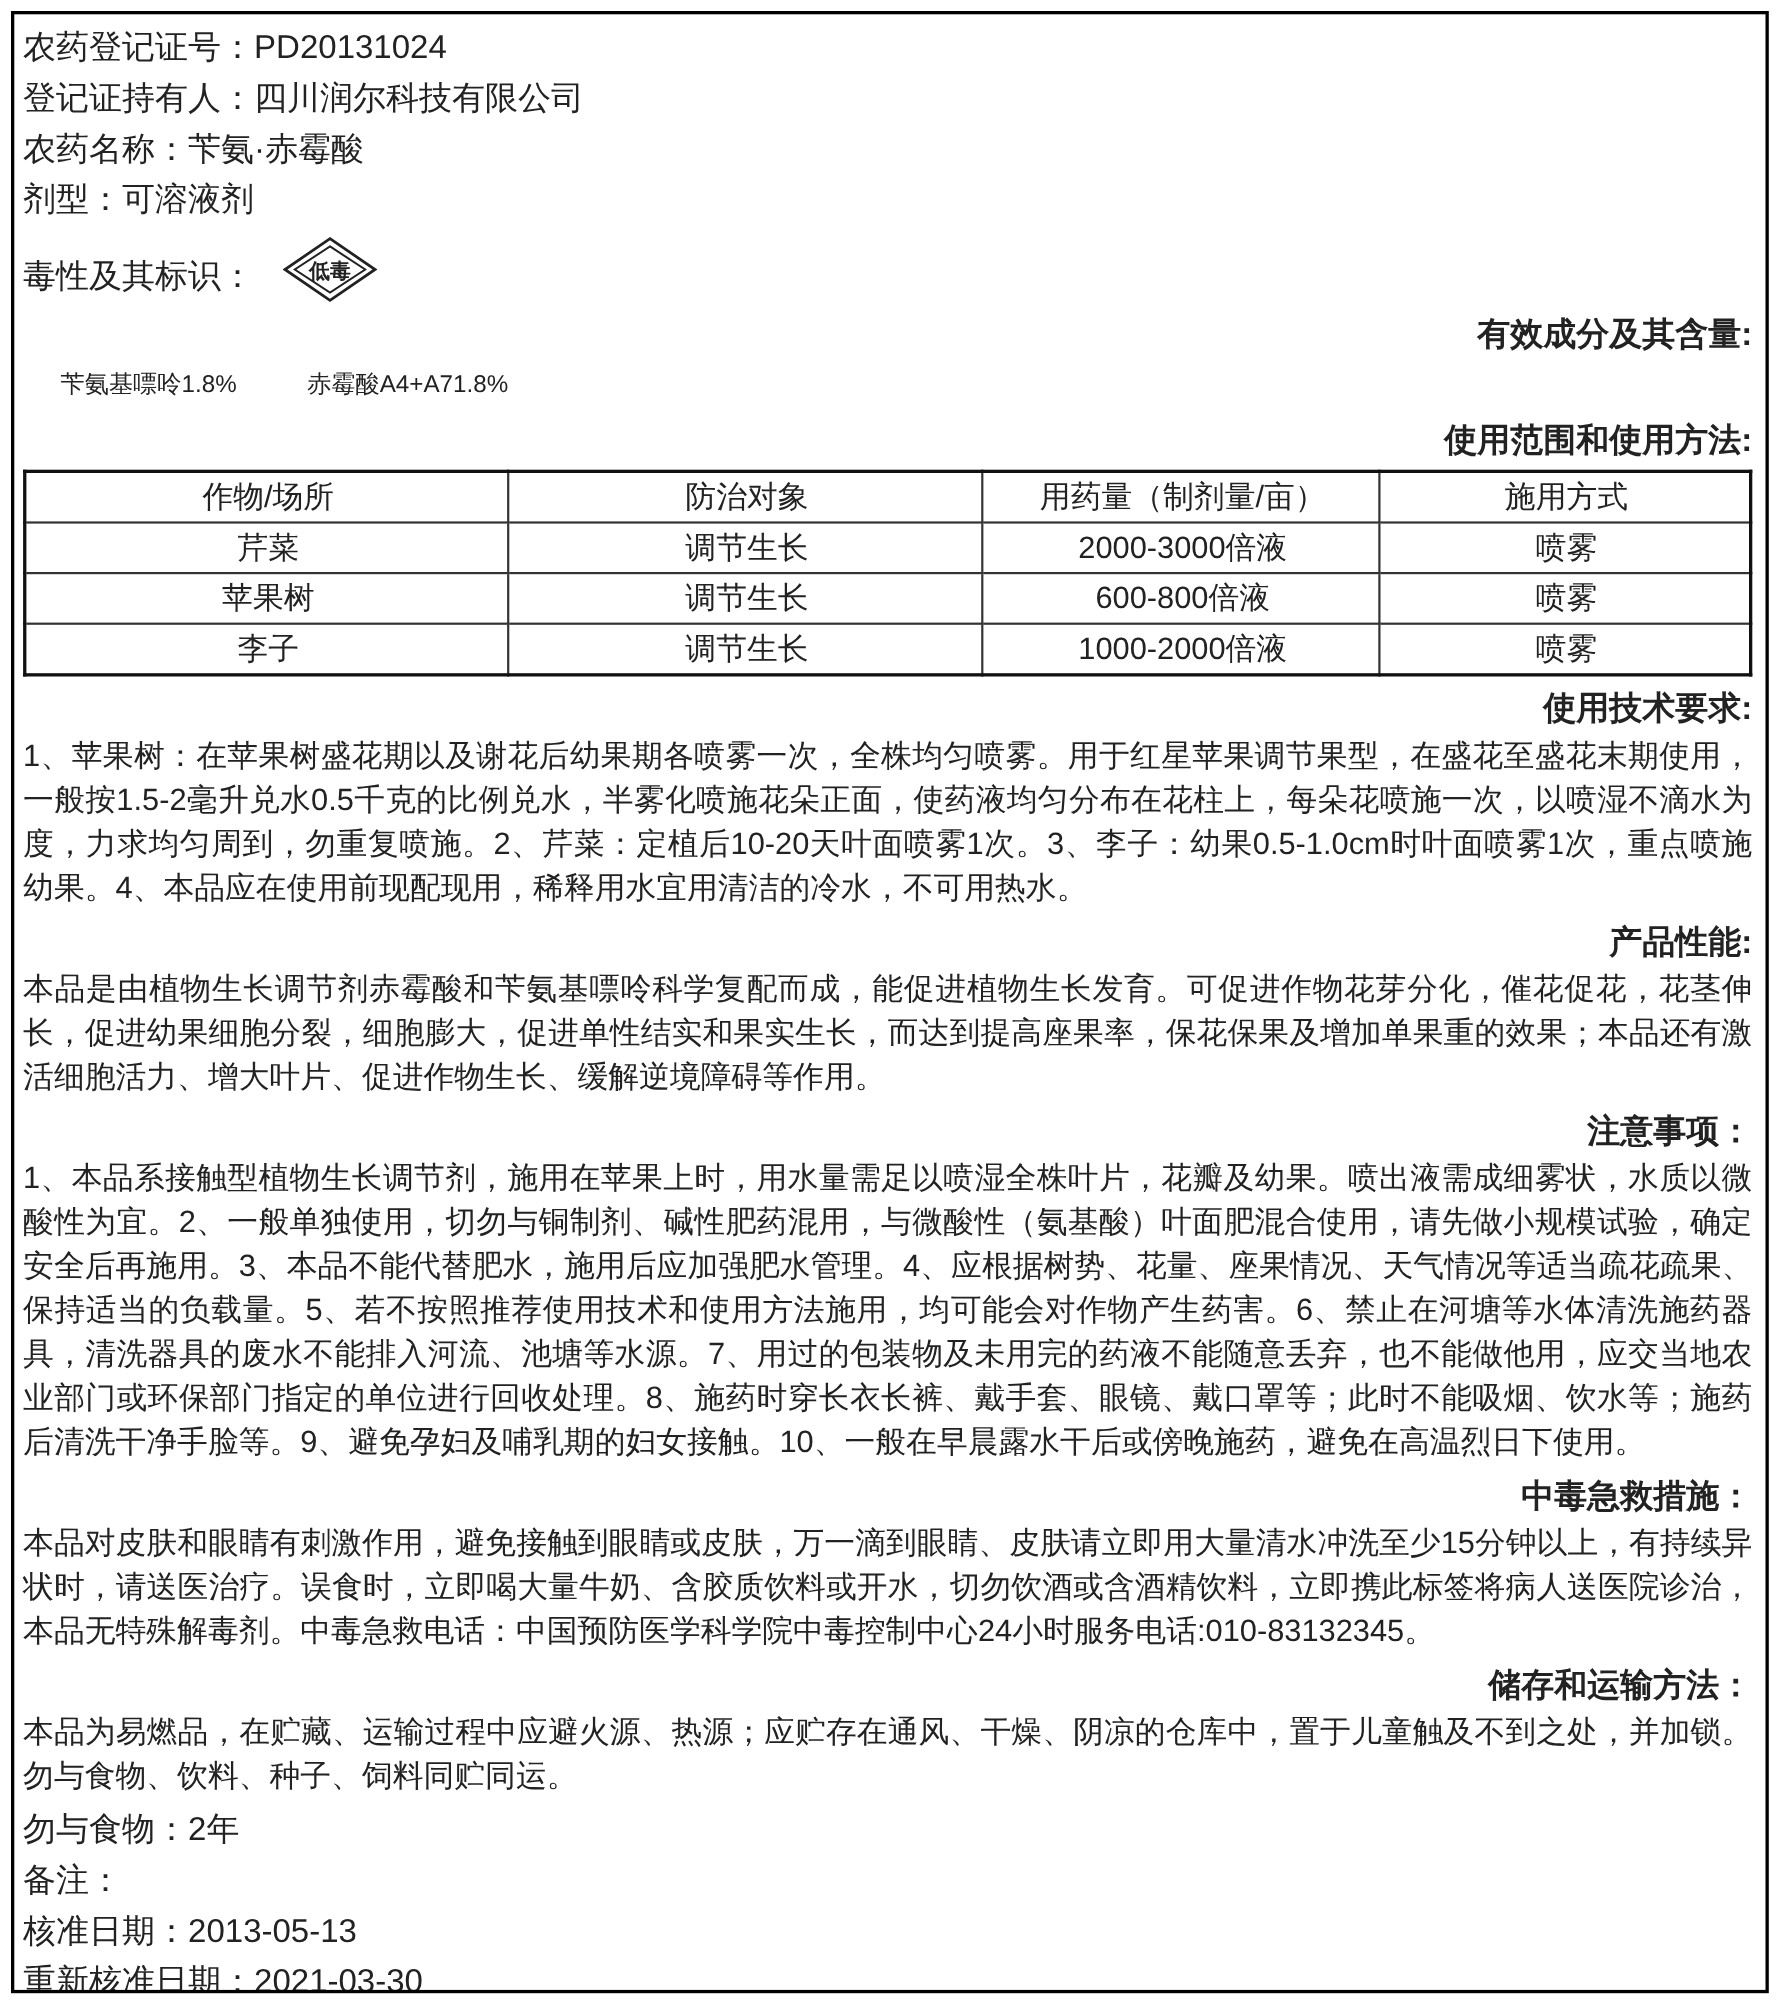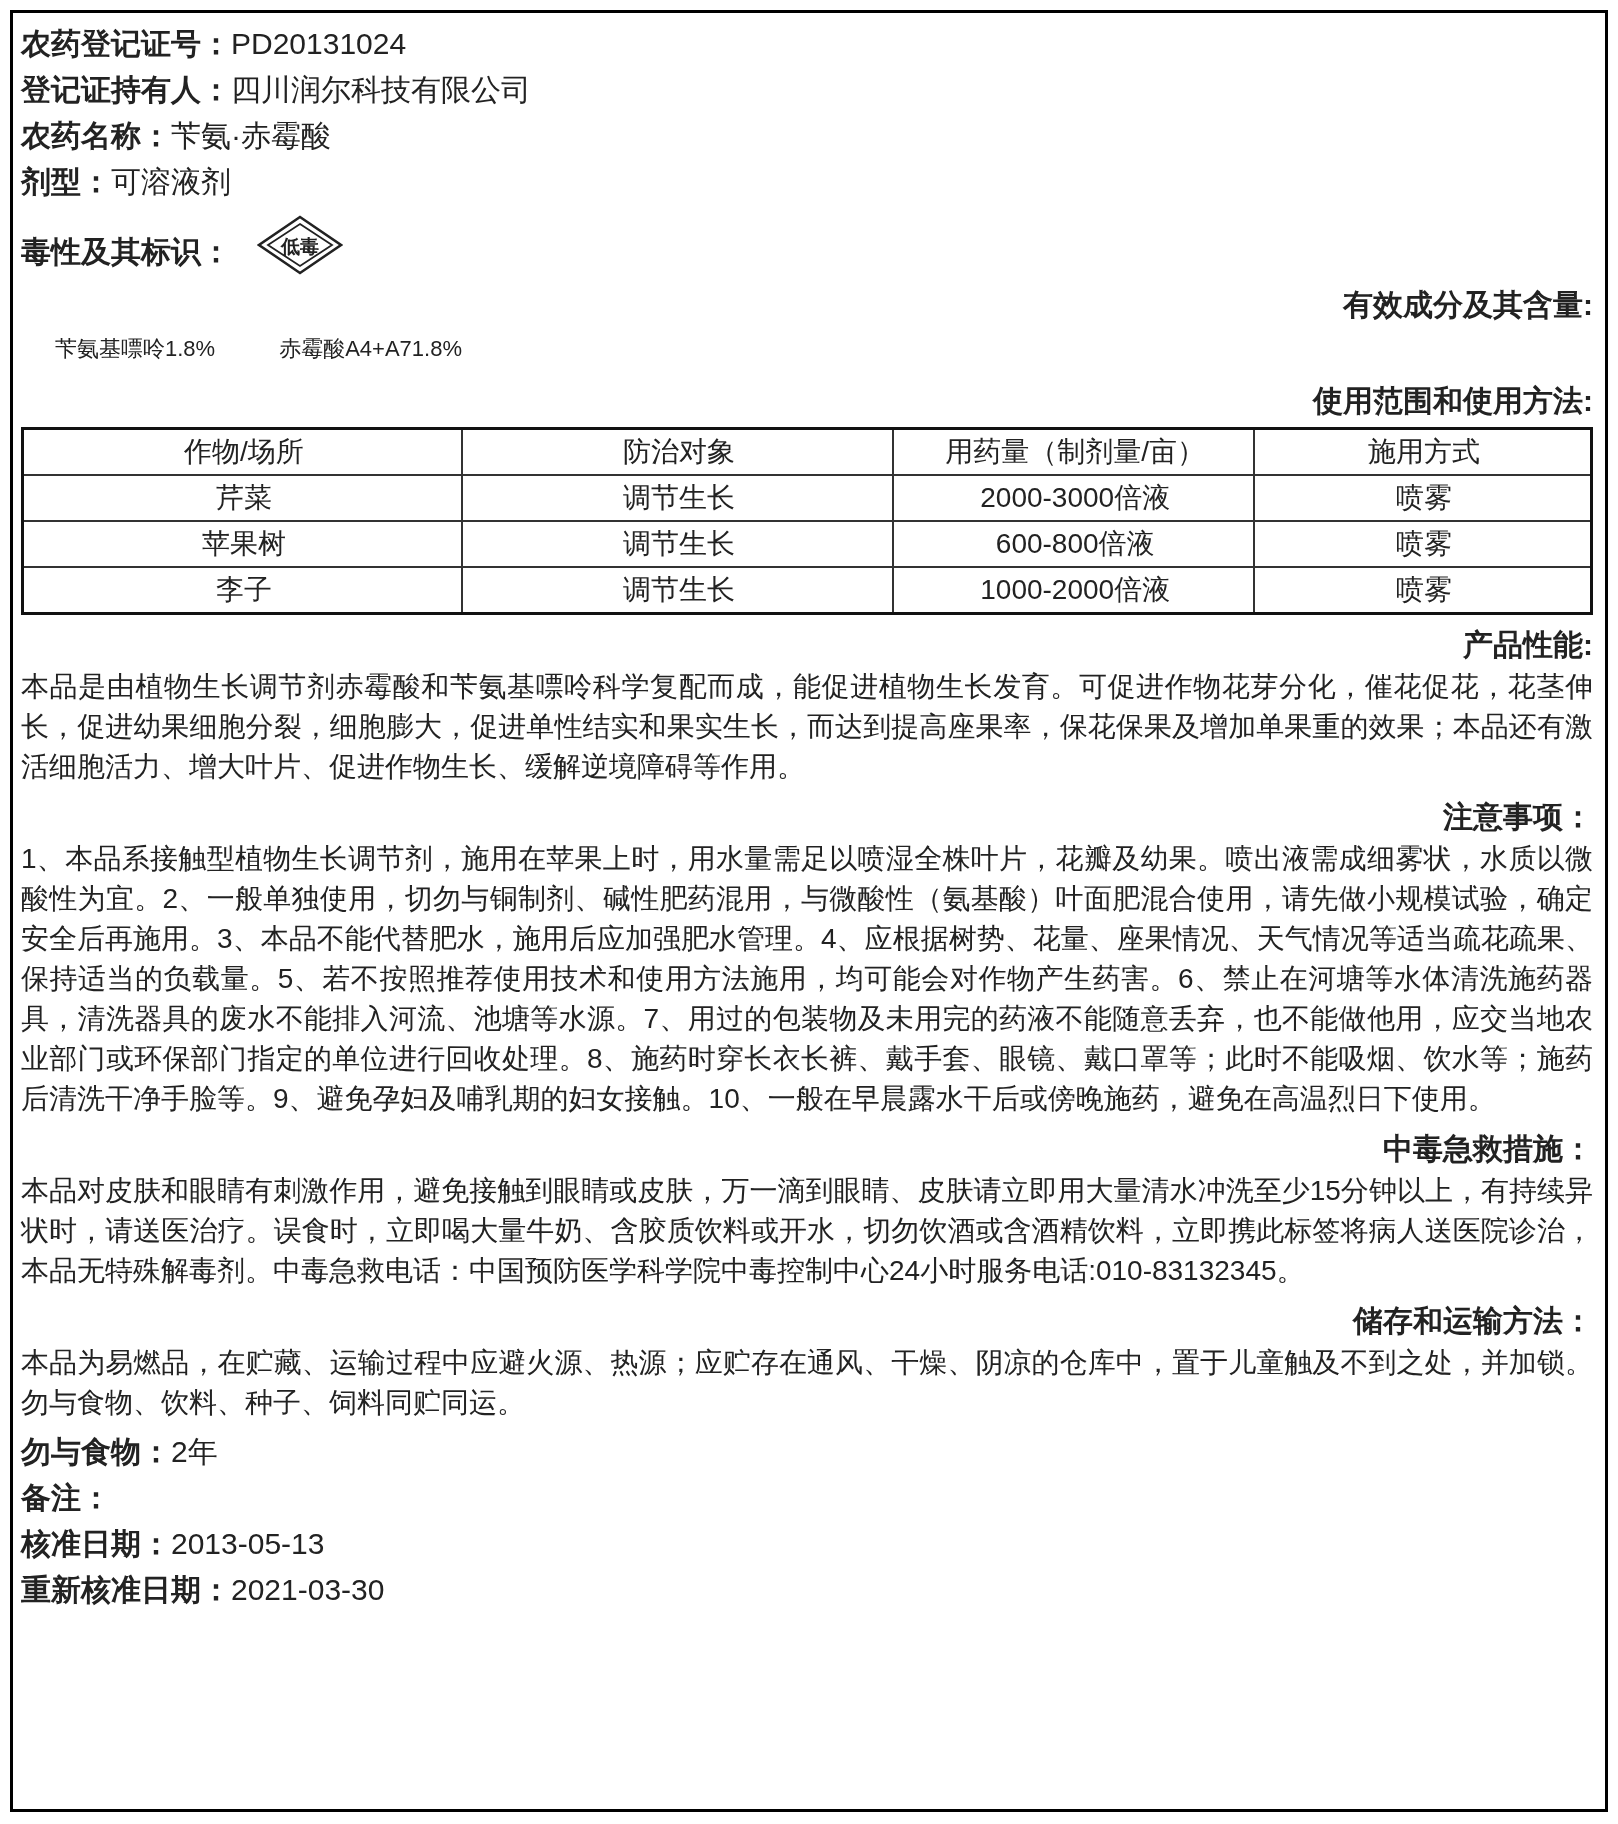--- a/index.html
+++ b/index.html
@@ -1,20 +1,20 @@
 <!DOCTYPE html>
 <html lang="zh"><head>
 <meta charset="utf-8">
 <style>
   html,body{margin:0;padding:0;background:#fff;}
   body{font-family:"Liberation Sans","DejaVu Sans",sans-serif;color:#222;}
   .page{width:1618px;height:1824px;box-sizing:border-box;padding:10px;background:#fff;overflow:hidden;}
   .doc{box-sizing:border-box;width:100%;height:1802px;border:3px solid #000;padding:8px 12px 8px 8px;overflow:hidden;}
   .field{font-size:30px;line-height:46px;}
-  .lbl{font-weight:700;}
+  .lbl{font-weight:400;}
   .val{font-weight:400;}
   .tox{display:flex;align-items:flex-end;height:70px;}
   .tox-icon{margin-left:26px;display:inline-flex;align-items:center;}
   .sec-h{font-size:30px;font-weight:700;line-height:44px;margin-top:8px;text-align:right;}
   .ingredients{font-size:22px;line-height:44px;padding-left:34px;}
   .ing-first{margin-right:64px;}
   table.usage{width:100%;border-collapse:collapse;border:3px solid #111;margin-top:4px;}
   .usage th,.usage td{border:2px solid #333;font-weight:400;font-size:28px;text-align:center;padding:3px 2px 3px 5px;height:38px;vertical-align:middle;}
   .body-text{font-size:28px;line-height:40px;text-align:justify;color:#222;}
 </style>
@@ -88,20 +88,24 @@
         </tr>
         <tr>
           <td>李子</td>
           <td>调节生长</td>
           <td>1000-2000倍液</td>
           <td>喷雾</td>
         </tr>
       </tbody>
     </table>
 
+    <div class="section">
+      <div class="sec-h">使用技术要求:</div>
+      <div class="body-text">1、苹果树：在苹果树盛花期以及谢花后幼果期各喷雾一次，全株均匀喷雾。用于红星苹果调节果型，在盛花至盛花末期使用，一般按1.5-2毫升兑水0.5千克的比例兑水，半雾化喷施花朵正面，使药液均匀分布在花柱上，每朵花喷施一次，以喷湿不滴水为度，力求均匀周到，勿重复喷施。2、芹菜：定植后10-20天叶面喷雾1次。3、李子：幼果0.5-1.0cm时叶面喷雾1次，重点喷施幼果。4、本品应在使用前现配现用，稀释用水宜用清洁的冷水，不可用热水。</div>
+    </div>
 
     <div class="section">
       <div class="sec-h">产品性能:</div>
       <div class="body-text">本品是由植物生长调节剂赤霉酸和苄氨基嘌呤科学复配而成，能促进植物生长发育。可促进作物花芽分化，催花促花，花茎伸长，促进幼果细胞分裂，细胞膨大，促进单性结实和果实生长，而达到提高座果率，保花保果及增加单果重的效果；本品还有激活细胞活力、增大叶片、促进作物生长、缓解逆境障碍等作用。</div>
     </div>
 
     <div class="section">
       <div class="sec-h">注意事项：</div>
       <div class="body-text">1、本品系接触型植物生长调节剂，施用在苹果上时，用水量需足以喷湿全株叶片，花瓣及幼果。喷出液需成细雾状，水质以微酸性为宜。2、一般单独使用，切勿与铜制剂、碱性肥药混用，与微酸性（氨基酸）叶面肥混合使用，请先做小规模试验，确定安全后再施用。3、本品不能代替肥水，施用后应加强肥水管理。4、应根据树势、花量、座果情况、天气情况等适当疏花疏果、保持适当的负载量。5、若不按照推荐使用技术和使用方法施用，均可能会对作物产生药害。6、禁止在河塘等水体清洗施药器具，清洗器具的废水不能排入河流、池塘等水源。7、用过的包装物及未用完的药液不能随意丢弃，也不能做他用，应交当地农业部门或环保部门指定的单位进行回收处理。8、施药时穿长衣长裤、戴手套、眼镜、戴口罩等；此时不能吸烟、饮水等；施药后清洗干净手脸等。9、避免孕妇及哺乳期的妇女接触。10、一般在早晨露水干后或傍晚施药，避免在高温烈日下使用。</div>
     </div>

